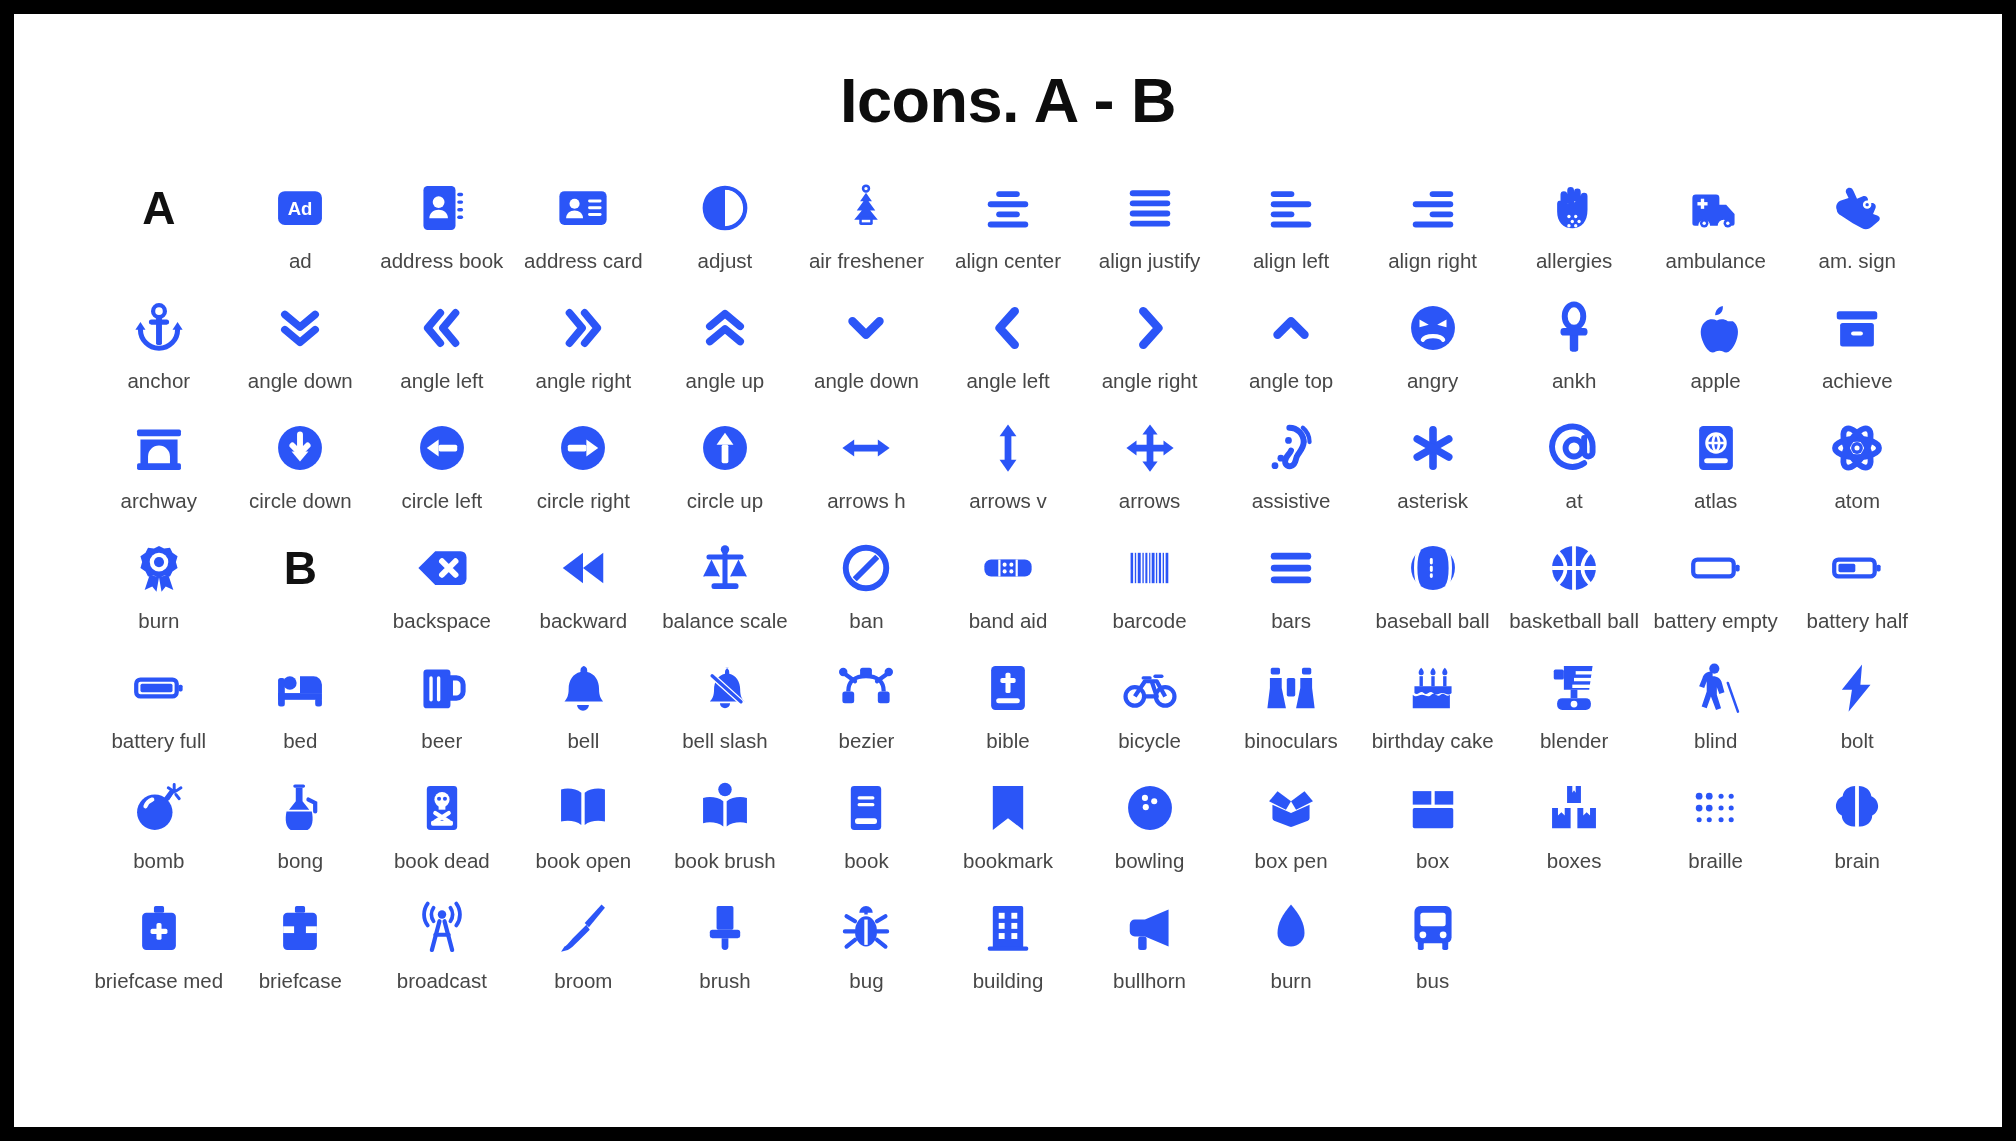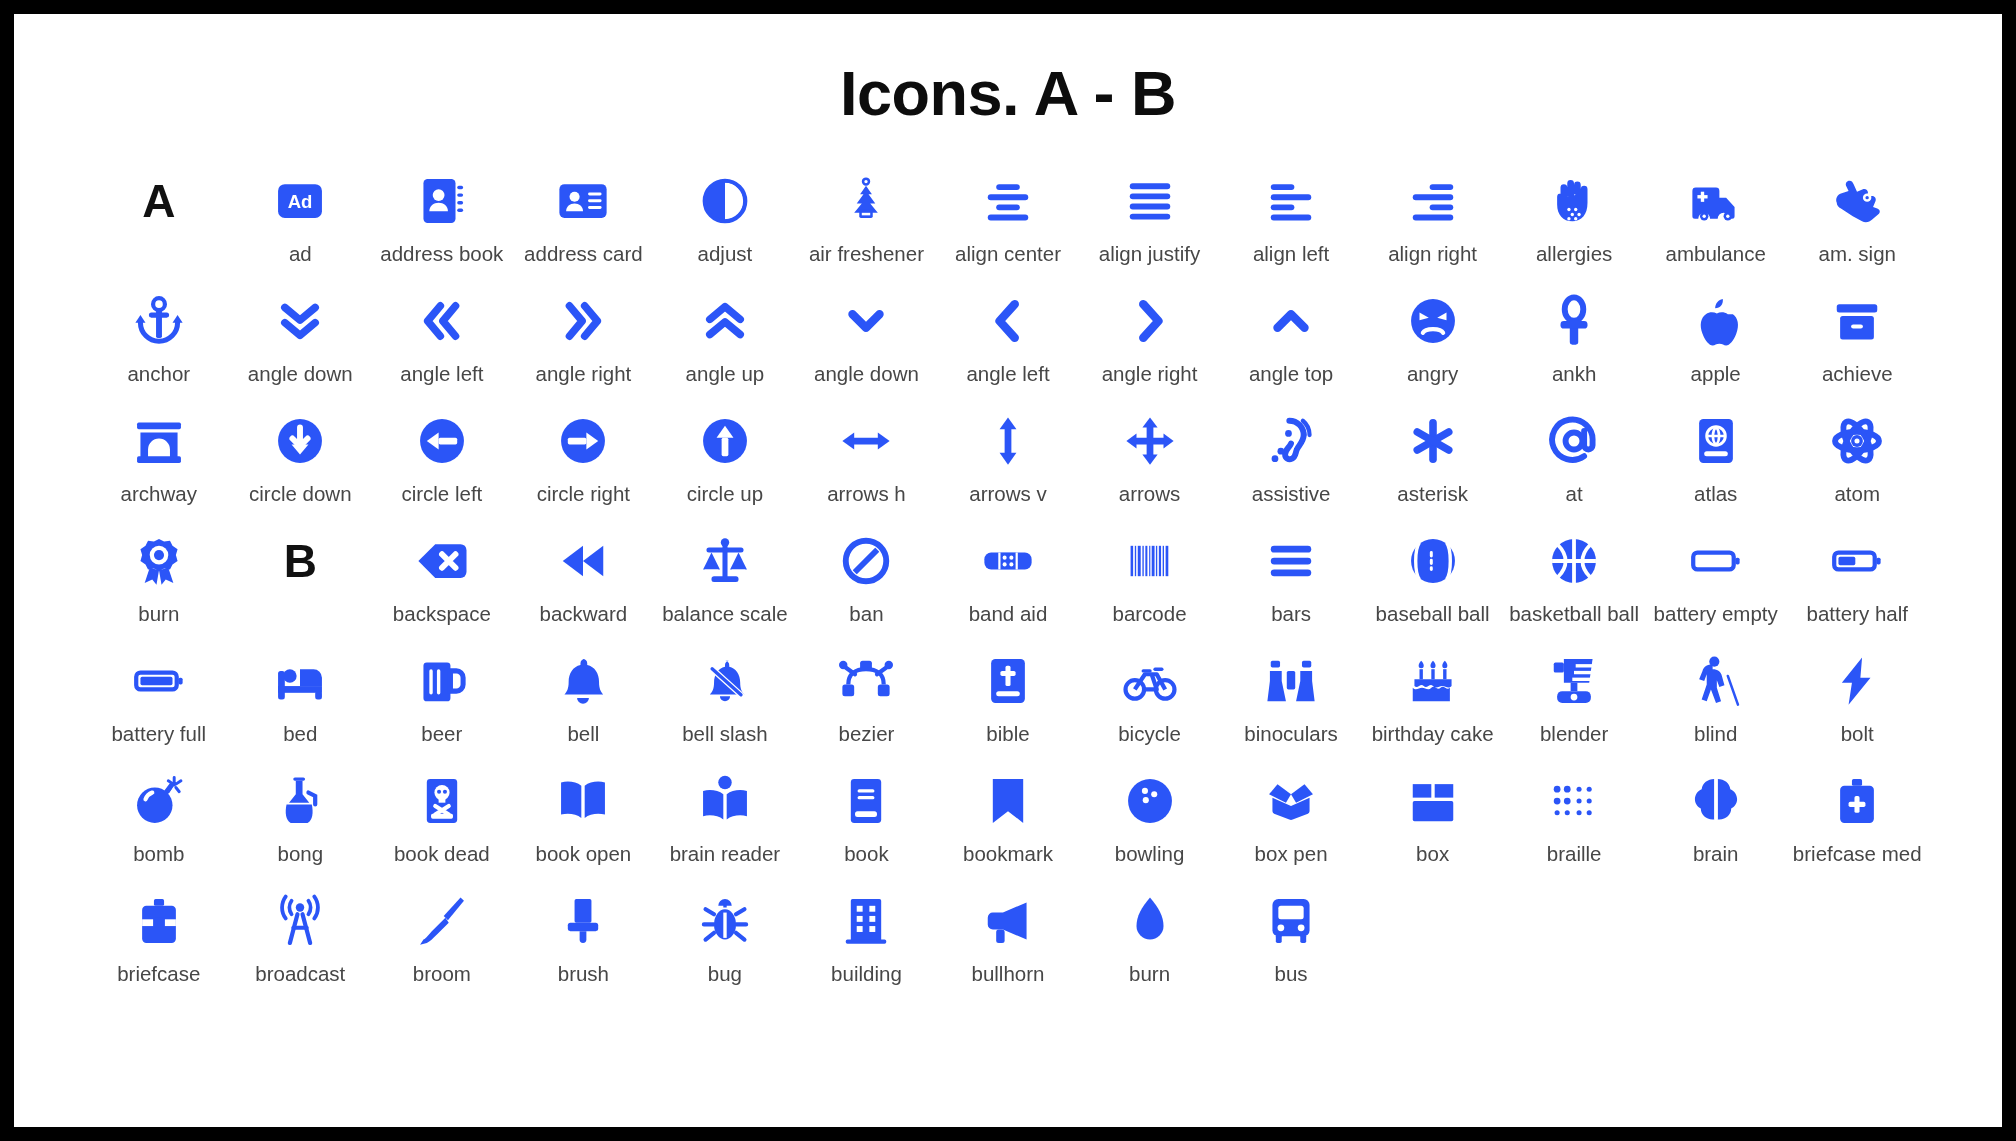--- a/index.html
+++ b/index.html
@@ -23,21 +23,21 @@
     background: #ffffff;
     box-sizing: border-box;
   }
   #page-title {
     text-align: center;
     font-family: "Liberation Sans", sans-serif;
     font-weight: bold;
     font-size: 63px;
     letter-spacing: -0.5px;
     color: #0d0d0d;
-    margin: 0;
+    margin: 7px;
     padding-top: 48px;
     line-height: 1.0;
   }
   #grid {
     margin: 0 auto;
     margin-top: 44px;
     width: 1840px;
     display: grid;
     grid-template-columns: repeat(13, 1fr);
     grid-auto-rows: 120px;
@@ -833,21 +833,21 @@
         <div class="caption">book open</div>
       </div>
       <div class="cell">
         <div class="glyph">
           <svg width="54" height="54" viewBox="0 0 64 64" fill="#2b55f7" xmlns="http://www.w3.org/2000/svg">
             <circle cx="32" cy="10" r="8"></circle>
             <path d="M30 24C24 19 14 18 6 20v30c8-2 18-1 24 4z"></path>
             <path d="M34 24c6-5 16-6 24-4v30c-8-2-18-1-24 4z"></path>
           </svg>
         </div>
-        <div class="caption">brain reader</div>
+        <div class="caption">book brush</div>
       </div>
       <div class="cell">
         <div class="glyph">
           <svg width="54" height="54" viewBox="0 0 64 64" fill="#2b55f7" xmlns="http://www.w3.org/2000/svg">
             <rect x="14" y="6" width="36" height="52" rx="4"></rect>
             <rect x="22" y="18" width="20" height="4" rx="2" fill="#fff"></rect>
             <rect x="22" y="26" width="20" height="4" rx="2" fill="#fff"></rect>
             <rect x="19" y="44" width="26" height="7" rx="3" fill="#fff"></rect>
           </svg>
         </div>
@@ -884,20 +884,34 @@
       </div>
       <div class="cell">
         <div class="glyph">
           <svg width="54" height="54" viewBox="0 0 64 64" fill="#2b55f7" xmlns="http://www.w3.org/2000/svg">
             <path d="M8 12h22v16H8z"></path>
             <path d="M34 12h22v16H34z"></path>
             <rect x="8" y="32" width="48" height="24" rx="2"></rect>
           </svg>
         </div>
         <div class="caption">box</div>
+      </div>
+      <div class="cell">
+        <div class="glyph">
+          <svg width="54" height="54" viewBox="0 0 64 64" fill="#2b55f7" xmlns="http://www.w3.org/2000/svg">
+            <path d="M24 6h16v20H24zM28 6h3v8l1.5-3 1.5 3V6h3" fill="#2b55f7"></path>
+            <rect x="24" y="6" width="16" height="20"></rect>
+            <path d="M30 6h4v8l-2-3-2 3z" fill="#fff"></path>
+            <rect x="6" y="32" width="22" height="24"></rect>
+            <path d="M13 32h8v9l-4-4-4 4z" fill="#fff"></path>
+            <rect x="36" y="32" width="22" height="24"></rect>
+            <path d="M43 32h8v9l-4-4-4 4z" fill="#fff"></path>
+          </svg>
+        </div>
+        <div class="caption">boxes</div>
       </div>
       <div class="cell">
         <div class="glyph">
           <svg width="54" height="54" viewBox="0 0 64 64" fill="#2b55f7" xmlns="http://www.w3.org/2000/svg">
             <circle cx="12" cy="18" r="4"></circle>
             <circle cx="24" cy="18" r="4"></circle>
             <circle cx="38" cy="18" r="3"></circle>
             <circle cx="50" cy="18" r="3"></circle>
             <circle cx="12" cy="32" r="4"></circle>
             <circle cx="24" cy="32" r="4"></circle>

